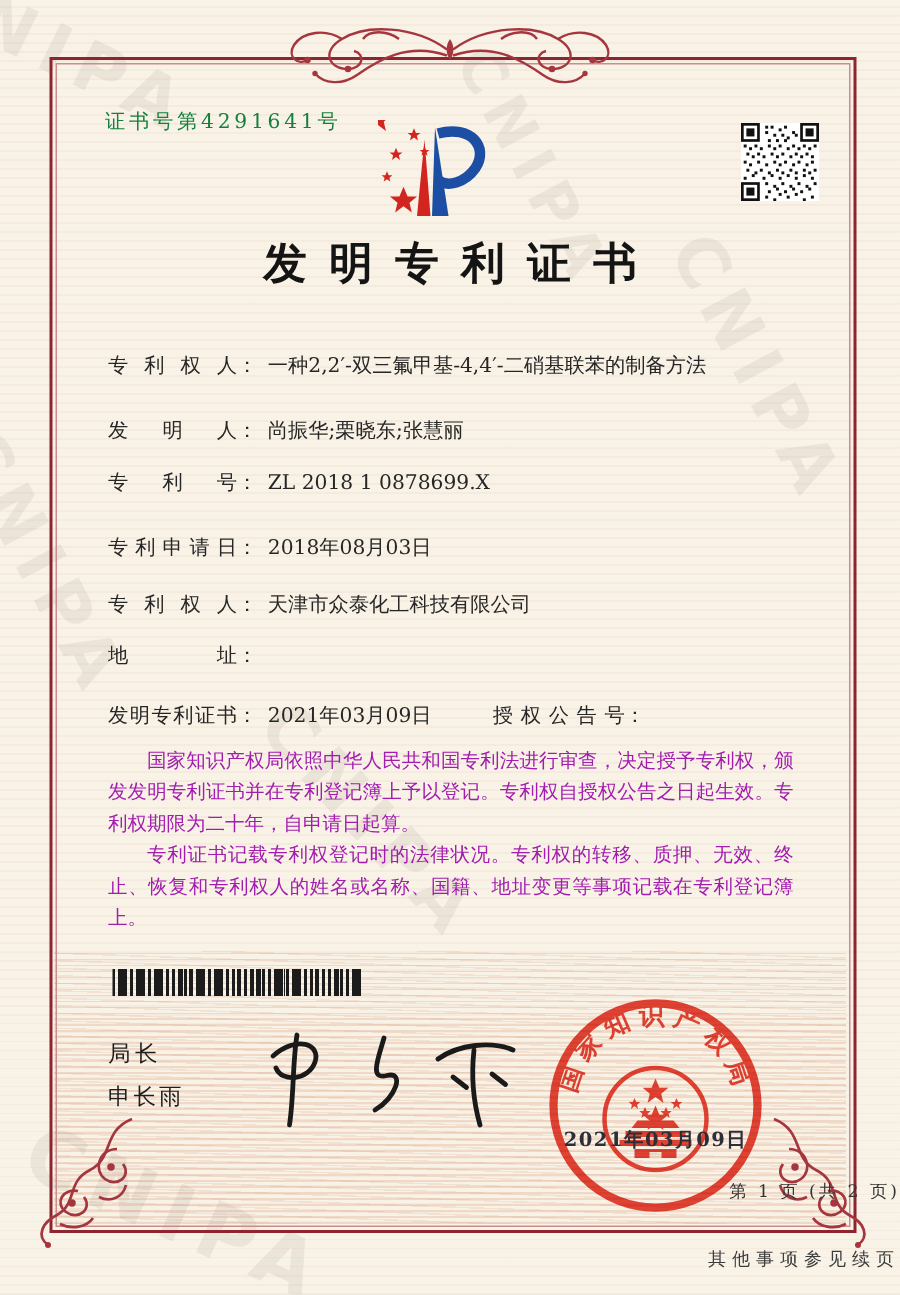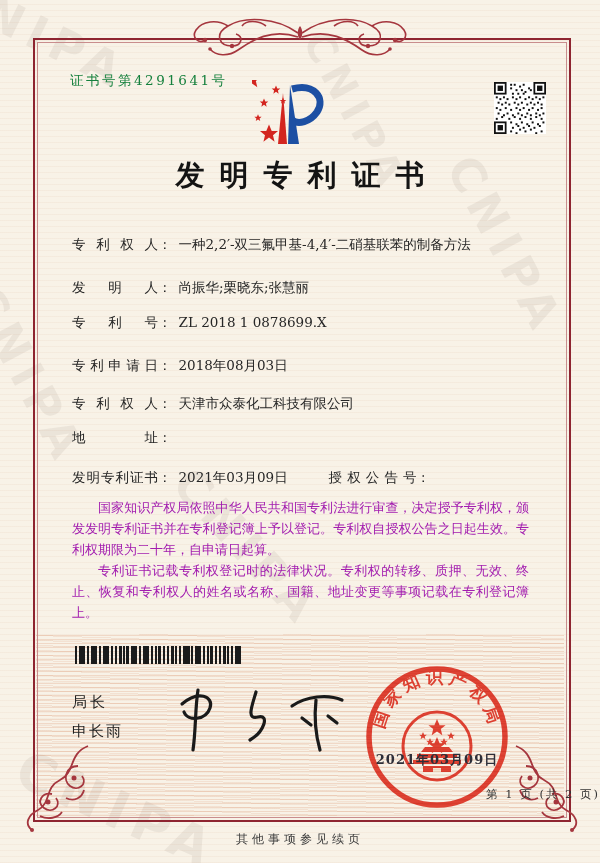--- a/index.html
+++ b/index.html
@@ -54,21 +54,21 @@
   }
   .director-title{ left:72px; top:693px; font-size:15px; letter-spacing:3px; color:#1e1e1e; }
   .director-name{ left:72px; top:722px; font-size:15px; letter-spacing:2px; color:#1e1e1e; }
   .signature{ left:168px; top:674px; z-index:3; }
   .seal{ position:absolute; left:362px; top:662px; z-index:4; mix-blend-mode:multiply; }
   .seal-date{
     position:absolute; left:361px; top:751px; width:152px; z-index:5; text-align:center;
     font-size:13px; font-weight:700; letter-spacing:1px; color:#2e2e38;
   }
   .page-no{ left:0; top:787px; width:100%; text-align:right; font-size:11.5px; letter-spacing:2px; color:#333; }
-  .cont-note{ left:0; top:831px; width:100%; text-align:center; font-size:12px; letter-spacing:4px; color:#3c3c3c; }
+  .cont-note{ left:0; top:831px; width:100%; text-align:right; font-size:12px; letter-spacing:4px; color:#3c3c3c; }
 </style>
 </head>
 <body>
 
 <div class="page">
 
   <div class="guilloche"></div>
 
   <span class="wm" style="left:-60px; top:6px; transform:rotate(26deg);">CNIPA</span>
   <span class="wm" style="left:268px; top:88px; transform:rotate(62deg); font-size:40px;">CNIPA</span>

